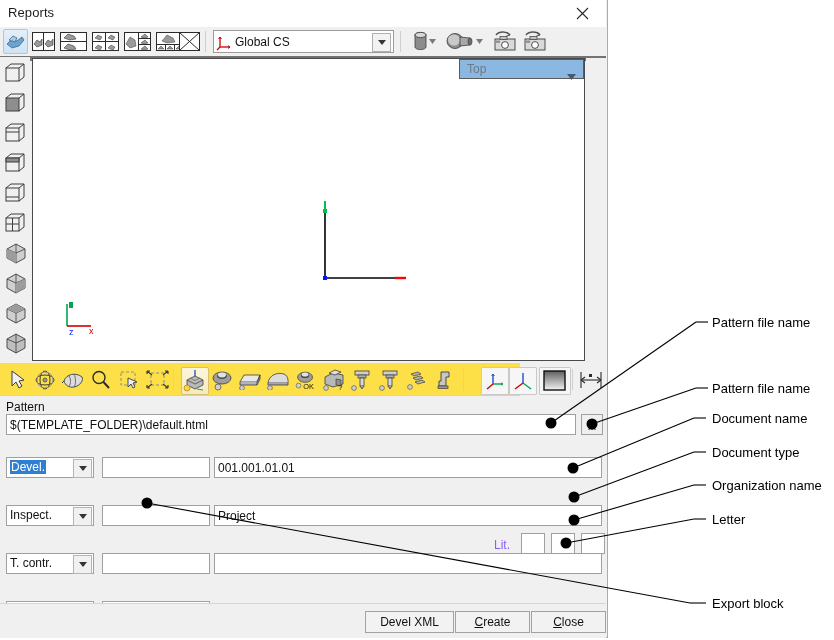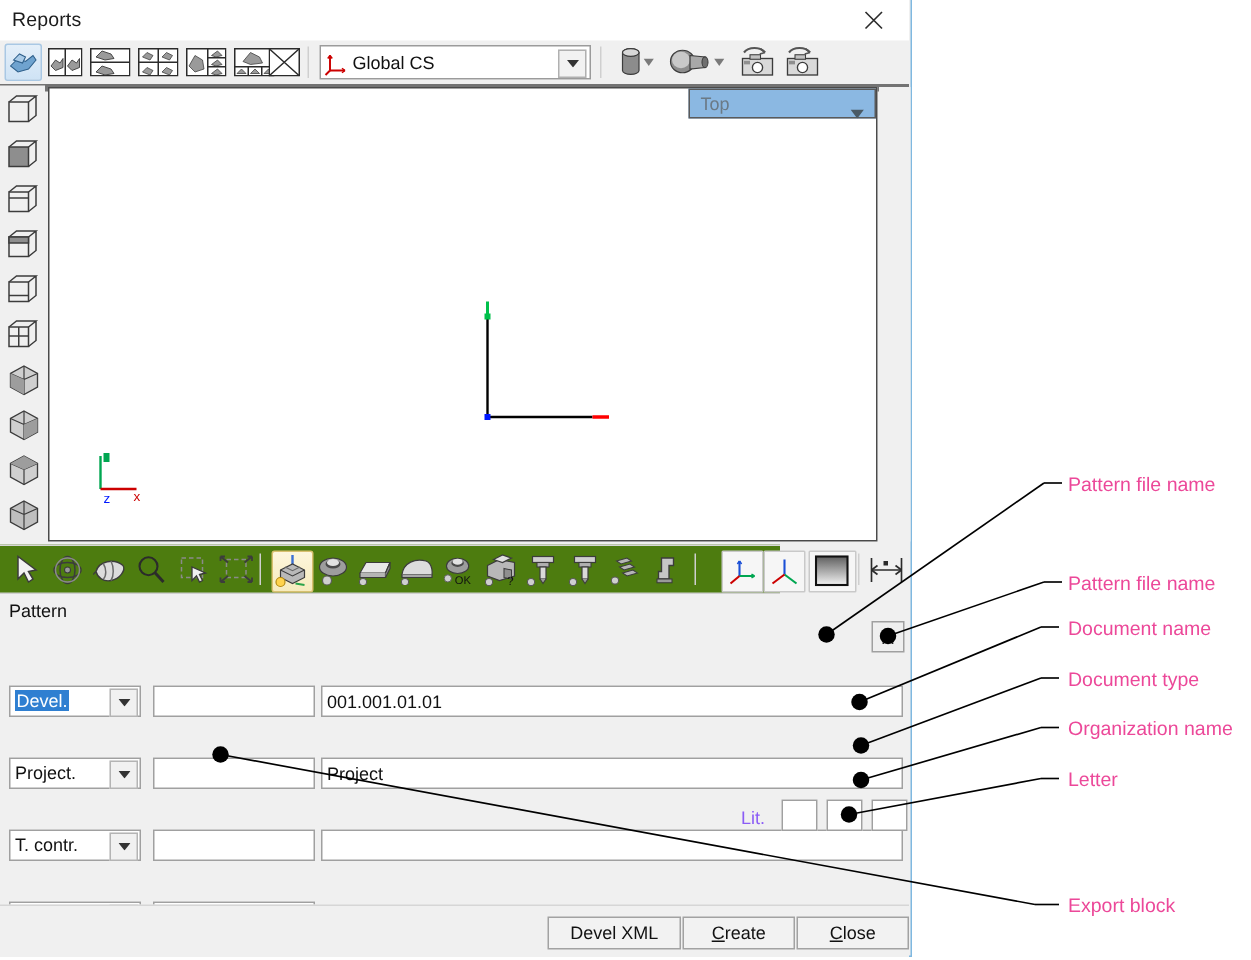--- a/index.html
+++ b/index.html
@@ -104,21 +104,21 @@
 
   
   #vp-right-strip {
     position: absolute; left: 586px; top: 58px; width: 21px; height: 303px;
     background: #f0f0f0;
   }
 
   
   #toolbar-bottom {
     position: absolute; left: 0; top: 363px; width: 520px; height: 31px;
-    background: #4d7c0f;
+    background: #fde047;
     border-top: 1px solid #d6d6d6;
     border-bottom: 1px solid #d0d0d0;
   }
   .bb-btn {
     position: absolute; top: 3px; width: 26px; height: 26px;
     display: flex; align-items: center; justify-content: center;
     cursor: pointer;
   }
   .bb-btn.sel {
     border: 1px solid #d8c070;
@@ -199,21 +199,21 @@
   }
   .fbtn u { text-decoration: underline; }
 
   
   #annot {
     position: absolute; left: 0; top: 0; width: 834px; height: 640px;
     pointer-events: none;
   }
   .alabel {
     position: absolute;
-    font-size: 13px; color: #ec4899;
+    font-size: 13px; color: #000000;
     white-space: nowrap;
   }
 </style>
 </head>
 <body>
 
 <div id="root">
 
   <div id="dialog">
 
@@ -664,40 +664,41 @@
             <path d="M2 10 L22 10"></path>
             <path d="M2 10 L6 7 M2 10 L6 13"></path>
             <path d="M22 10 L18 7 M22 10 L18 13"></path>
           </g>
           <rect x="10" y="4" width="3" height="3" fill="#2b2b2b"></rect>
         </svg>
       </div>
     </div>
 
     <div id="pattern-label">Pattern</div>
+    <input id="pattern-input" type="text" value="$(TEMPLATE_FOLDER)\default.html" style="">
     <div id="pattern-browse">...</div>
 
     <div id="form">
 
       <div class="frow" style="top:0px">
         <div class="combo">
           <span class="ctext hl">Devel.</span>
           <span class="carrow">
             <svg width="8" height="5" viewBox="0 0 8 5">
                 <path d="M0 0 L8 0 L4 5 Z" fill="#333"></path>
               </svg>
           </span>
         </div>
         <input class="tin mid-in" type="text" value="" style="">
         <input class="tin long-in" type="text" value="001.001.01.01" style="">
       </div>
 
       <div class="frow" style="top:24px">
         <div class="combo">
-          <span class="ctext">Project.</span>
+          <span class="ctext">Inspect.</span>
           <span class="carrow">
             <svg width="8" height="5" viewBox="0 0 8 5">
                 <path d="M0 0 L8 0 L4 5 Z" fill="#333"></path>
               </svg>
           </span>
         </div>
         <input class="tin mid-in" type="text" value="" style="">
         <input class="tin long-in" type="text" value="Project" style="">
       </div>
 

